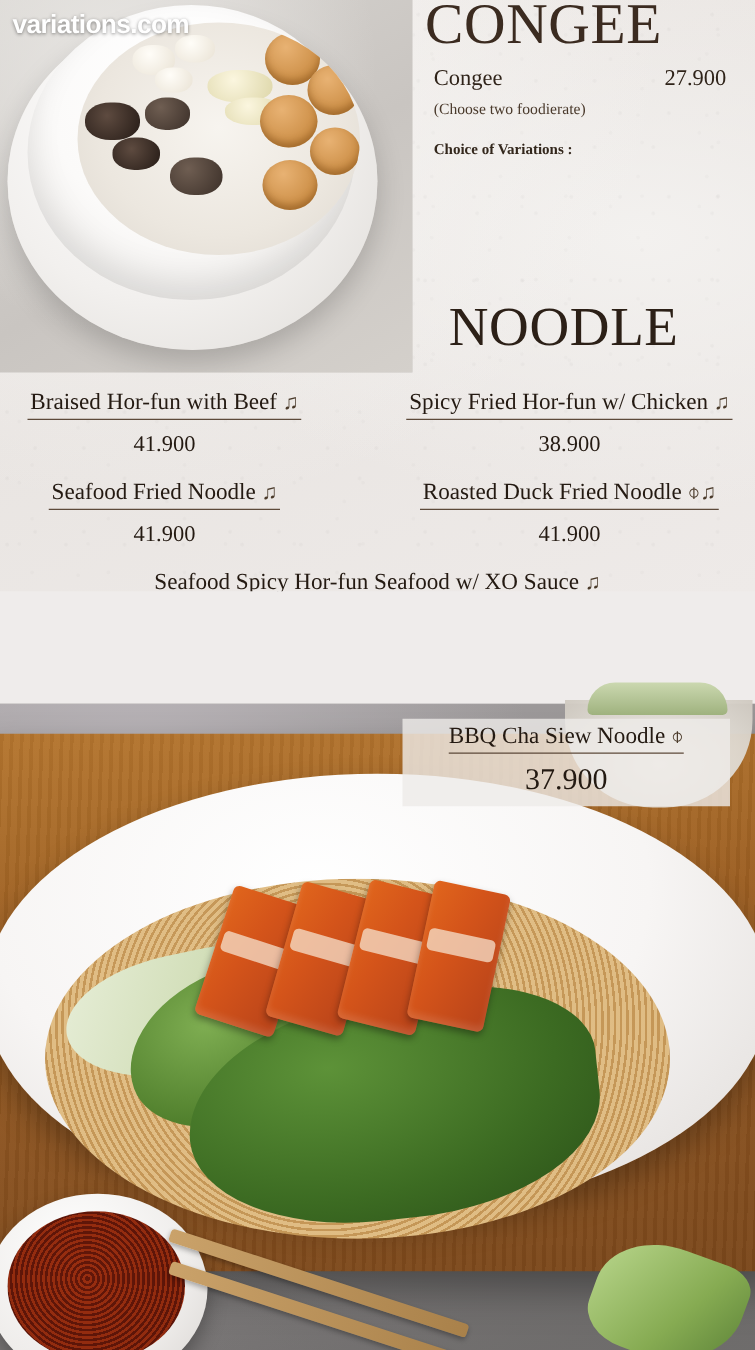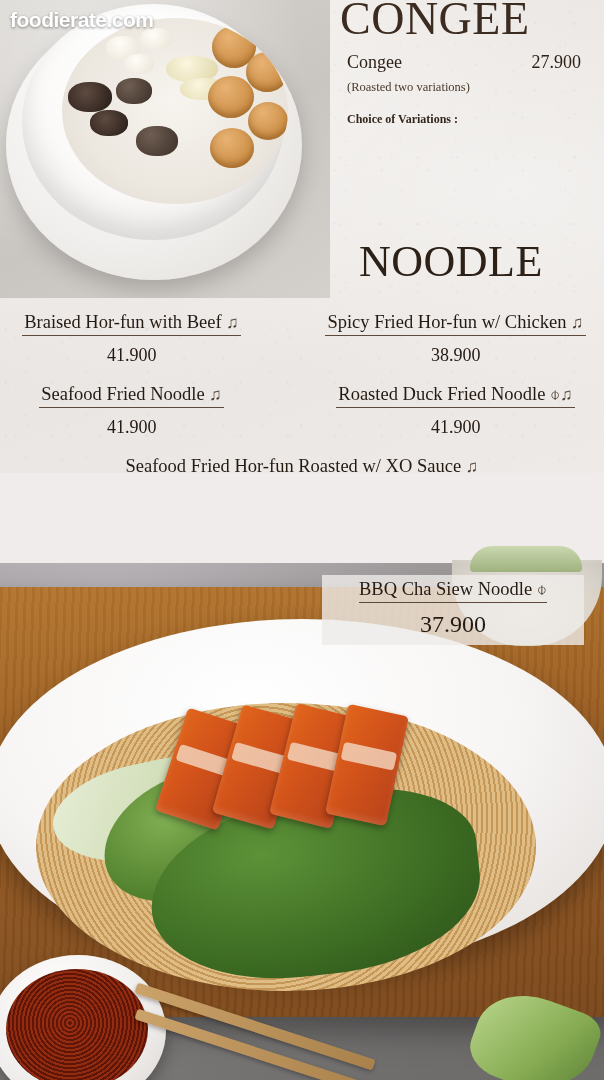--- a/index.html
+++ b/index.html
@@ -387,21 +387,21 @@
           <div class="bit crul" style="left:148px;top:110px; width:44px; height:40px;"></div>
         </div>
       </div>
     </div>
 
     <div class="congee-head">CONGEE</div>
     <div class="congee-row">
       <span>Congee</span>
       <span>27.900</span>
     </div>
-    <div class="congee-sub">(Roasted two variations)</div>
+    <div class="congee-sub">(Choose two foodierate)</div>
     <div class="choice-title">Choice of Variations :</div>
 
     <div class="noodle-head">NOODLE</div>
 
     <div class="items">
       <div class="row row1">
         <div class="item">
           <div class="nm"><span>Braised Hor-fun with Beef</span> <span class="glyph">♫</span></div>
           <div class="pr">41.900</div>
         </div>
@@ -417,21 +417,21 @@
           <div class="pr">41.900</div>
         </div>
         <div class="item">
           <div class="nm"><span>Roasted Duck  Fried Noodle</span> <span class="glyph">⌽♫</span></div>
           <div class="pr">41.900</div>
         </div>
       </div>
 
       <div class="row row3">
         <div class="item">
-          <div class="nm"><span>Seafood Fried Hor-fun Roasted w/ XO Sauce</span> <span class="glyph">♫</span></div>
+          <div class="nm"><span>Seafood Spicy Hor-fun Seafood w/ XO Sauce</span> <span class="glyph">♫</span></div>
           <div class="pr">48.900</div>
         </div>
       </div>
     </div>
   </div>
 
   <div class="noodle-photo">
     <div class="np-bg"></div>
     <div class="board"></div>
     <div class="oval-plate">
@@ -467,15 +467,15 @@
   <div class="teacup"></div>
   <div class="teacup-lid"></div>
 
   <div class="bbq-label">
     <div class="box">
       <div class="nm"><span>BBQ Cha Siew Noodle</span> <span class="glyph">⌽</span></div>
       <div class="pr">37.900</div>
     </div>
   </div>
 
-  <div class="watermark">foodierate.com</div>
+  <div class="watermark">variations.com</div>
 
 </div>
 
 </body></html>

